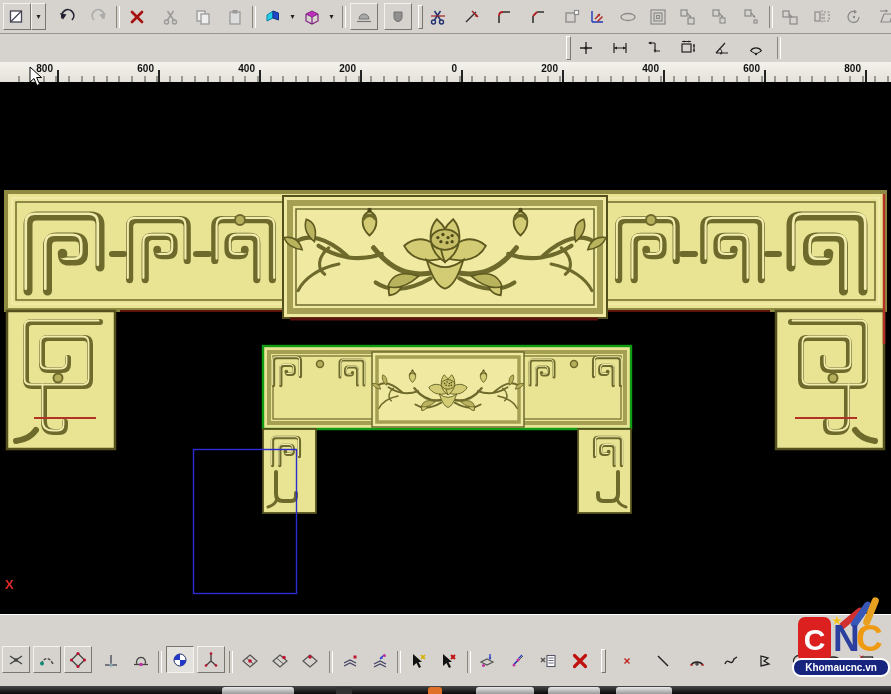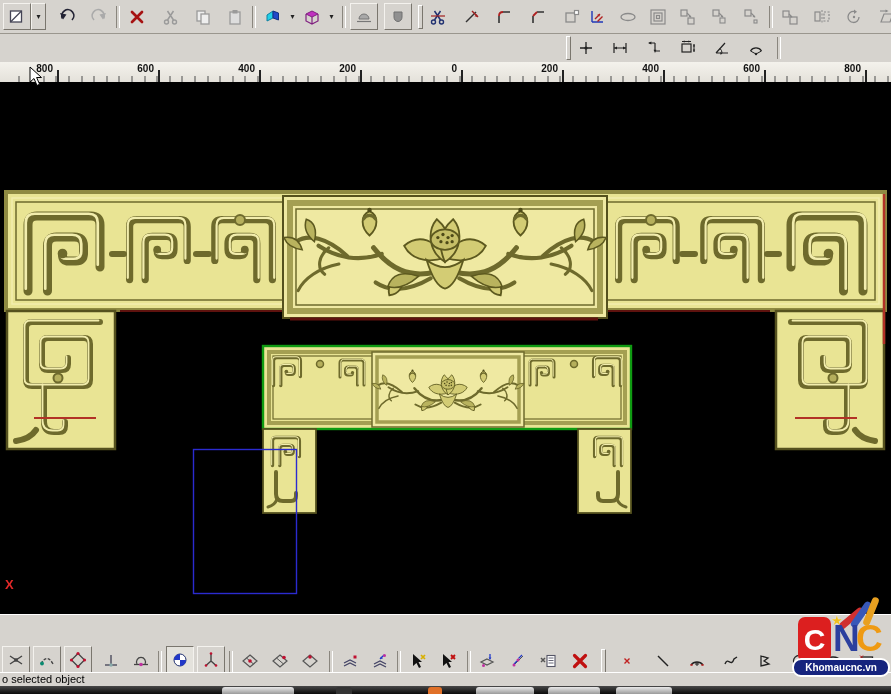--- a/index.html
+++ b/index.html
@@ -610,23 +610,20 @@
         </svg>
     </span>
     <span class="ti" style="margin-left:8px">
       <svg viewBox="0 0 18 18">
           <rect x="3.5" y="5" width="11" height="8" stroke="#222" stroke-width="1.3" fill="none"></rect>
           <path d="M2,3.5 l3,3 M5,3.5 l-3,3" stroke="#c02020" stroke-width="1"></path>
         </svg>
     </span>
   </div>
 
-  <div id="statusbar">
-    <span>o selected object</span>
-  </div>
 
   <div id="taskbar">
     <div class="tkb" style="left:222px;width:72px"></div>
     <div class="tkb" style="left:336px;width:16px;background:#333"></div>
     <div class="tko" style="left:428px"></div>
     <div class="tkb" style="left:476px;width:58px"></div>
     <div class="tkb" style="left:548px;width:52px"></div>
     <div class="tkb" style="left:616px;width:56px"></div>
   </div>
 

